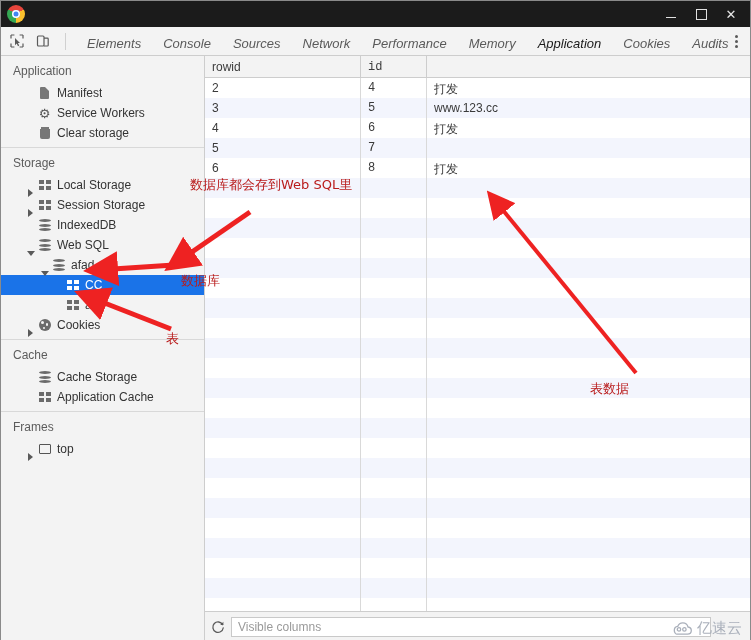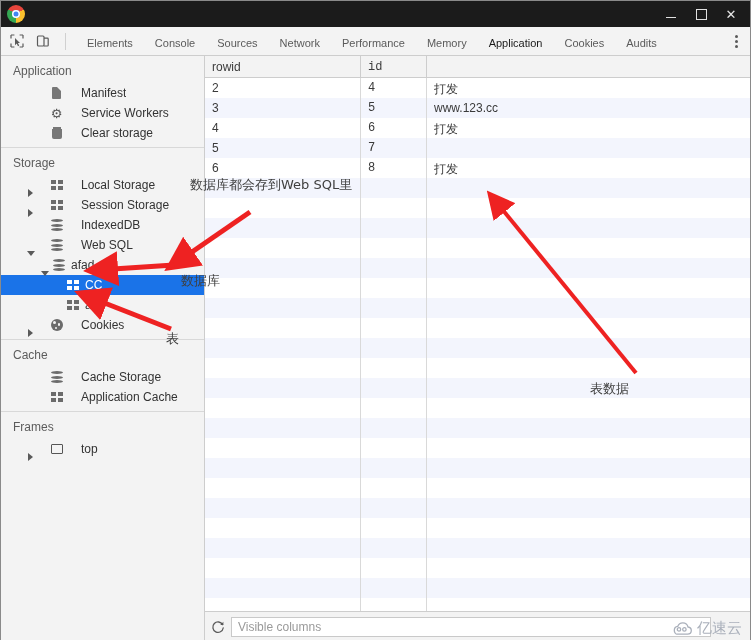--- a/index.html
+++ b/index.html
@@ -29,40 +29,40 @@
   .win-btn.close{font-size:13px;font-family:"Liberation Sans",sans-serif;}
 
   
   .tabstrip{height:28px;background:#f3f3f3;border-bottom:1px solid #cdcdcd;
             display:flex;align-items:stretch;position:relative;}
   .tool-icons{display:flex;align-items:center;padding:0 6px 0 8px;gap:10px;}
   .tool-ic{width:16px;height:16px;position:relative;}
   .ic-inspect svg, .ic-device svg{display:block;}
   .tool-sep{width:1px;height:17px;background:#d0d0d0;margin:0 4px;align-self:center;}
   .tabs{display:flex;align-items:stretch;}
-  .tab{display:flex;align-items:center;padding:16px 11px;font-size:11px;color:#5a5a5a;
-       white-space:nowrap;border-bottom:2px solid transparent;position:relative;top:0;}
+  .tab{display:flex;align-items:center;padding:16px 11px;font-size:13px;color:#5a5a5a;
+       white-space:nowrap;border-bottom:2px solid transparent;position:relative;top:0;font-style:italic;}
   .tab.active{color:#1a1a1a;border-bottom-color:#4285f4;}
   .kebab{position:absolute;right:6px;top:0;height:28px;display:flex;align-items:center;
          padding:0 6px;color:#5a5a5a;font-size:13px;letter-spacing:0;}
   .kebab .dots{display:flex;flex-direction:column;gap:2px;}
   .kebab .dots i{width:3px;height:3px;border-radius:50%;background:#5a5a5a;display:block;}
 
   
   .split{display:flex;height:585px;}
   .sidebar{width:204px;background:#f3f3f3;border-right:1px solid #cdcdcd;
            box-sizing:border-box;overflow:hidden;position:relative;}
   .content{flex:1;background:#fff;position:relative;overflow:hidden;}
 
   
   .sec-title{font-size:12px;color:#5c5c5c;padding:8px 0 5px 12px;}
   .sec-div{height:1px;background:#d8d8d8;margin:4px 0 0 0;}
   .tree-item{height:20px;display:flex;align-items:center;font-size:12px;color:#333;
              padding-left:12px;box-sizing:border-box;white-space:nowrap;}
-  .tree-item.lvl1{padding-left:26px;gap:12px;}
+  .tree-item.lvl1{padding-left:26px;}
   .tree-item.lvl2{padding-left:40px;}
   .tree-item.lvl3{padding-left:54px;}
   .tree-item.selected{background:#1a73e8;color:#fff;}
   .tw{width:10px;flex:0 0 10px;display:inline-block;position:relative;}
   .tw.closed::before{content:"";position:absolute;left:1px;top:4px;
        border-left:5px solid #5a5a5a;border-top:4px solid transparent;border-bottom:4px solid transparent;}
   .tw.open::before{content:"";position:absolute;left:0px;top:6px;
        border-top:5px solid #5a5a5a;border-left:4px solid transparent;border-right:4px solid transparent;}
   .ti{width:15px;flex:0 0 15px;display:flex;align-items:center;justify-content:center;margin-right:5px;}
   .lbl{overflow:hidden;text-overflow:ellipsis;}
@@ -106,21 +106,21 @@
   .visible-input{flex:1;height:20px;margin-right:39px;border:1px solid #c9c9c9;background:#fff;
                  box-sizing:border-box;display:flex;align-items:center;padding-left:6px;}
   .visible-input span{font-size:12px;color:#9a9a9a;}
 
   
   .watermark{position:absolute;right:8px;bottom:3px;display:flex;align-items:center;
              gap:3px;color:#aab0bb;font-size:15px;}
   .wm-cloud{width:24px;height:15px;position:relative;}
 
   
-  .anno{position:absolute;color:#404040;font-size:13px;white-space:nowrap;
+  .anno{position:absolute;color:#b91c1c;font-size:13px;white-space:nowrap;
         font-family:"DejaVu Sans","Liberation Sans",sans-serif;}
   .arrows{position:absolute;inset:0;pointer-events:none;}
 </style>
 </head>
 <body>
 
 <div class="app">
 
   <div class="titlebar">
     <div class="chrome-logo"></div>

